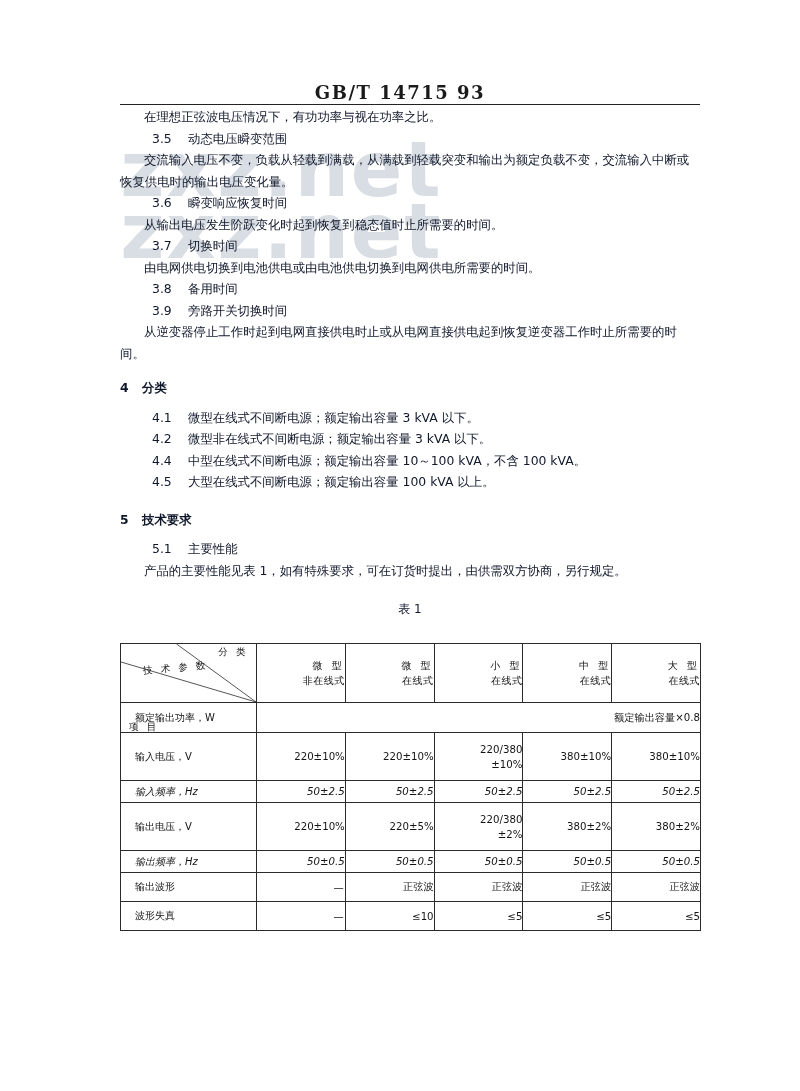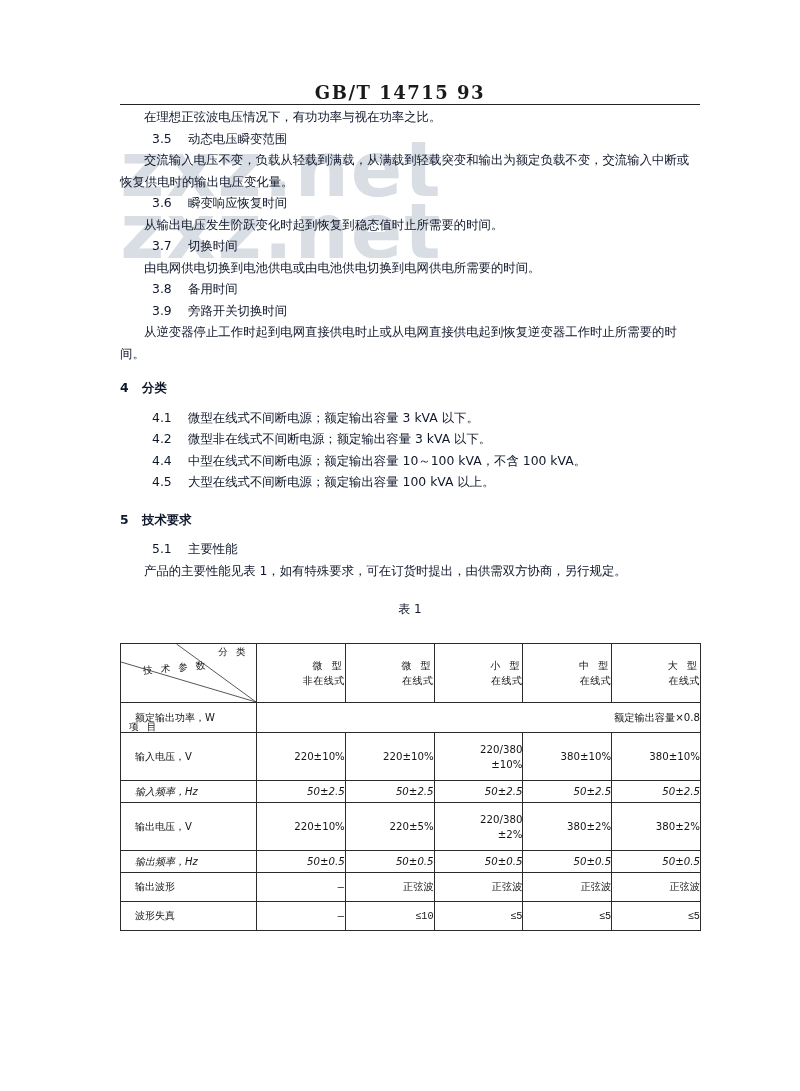--- a/index.html
+++ b/index.html
@@ -177,21 +177,21 @@
     height: 58px;
     line-height: 15px;
     font-size: 10px;
   }
   .type-head .t1 { letter-spacing: 3px; }
   .type-head .t2 { letter-spacing: 0.5px; }
 
   .r-power  { height: 30px; }
   .r-tall   { height: 48px; }
   .r-short  { height: 22px; font-style: italic; }
-  .r-wave   { height: 29px; font-family: Liberation Mono, monospace; }
+  .r-wave   { height: 29px; }
 
   .cell-two { line-height: 15px; }
   .dash { letter-spacing: 1px; }
 </style>
 </head>
 <body>
 
 <div id="page">
 
   <div id="watermark">

